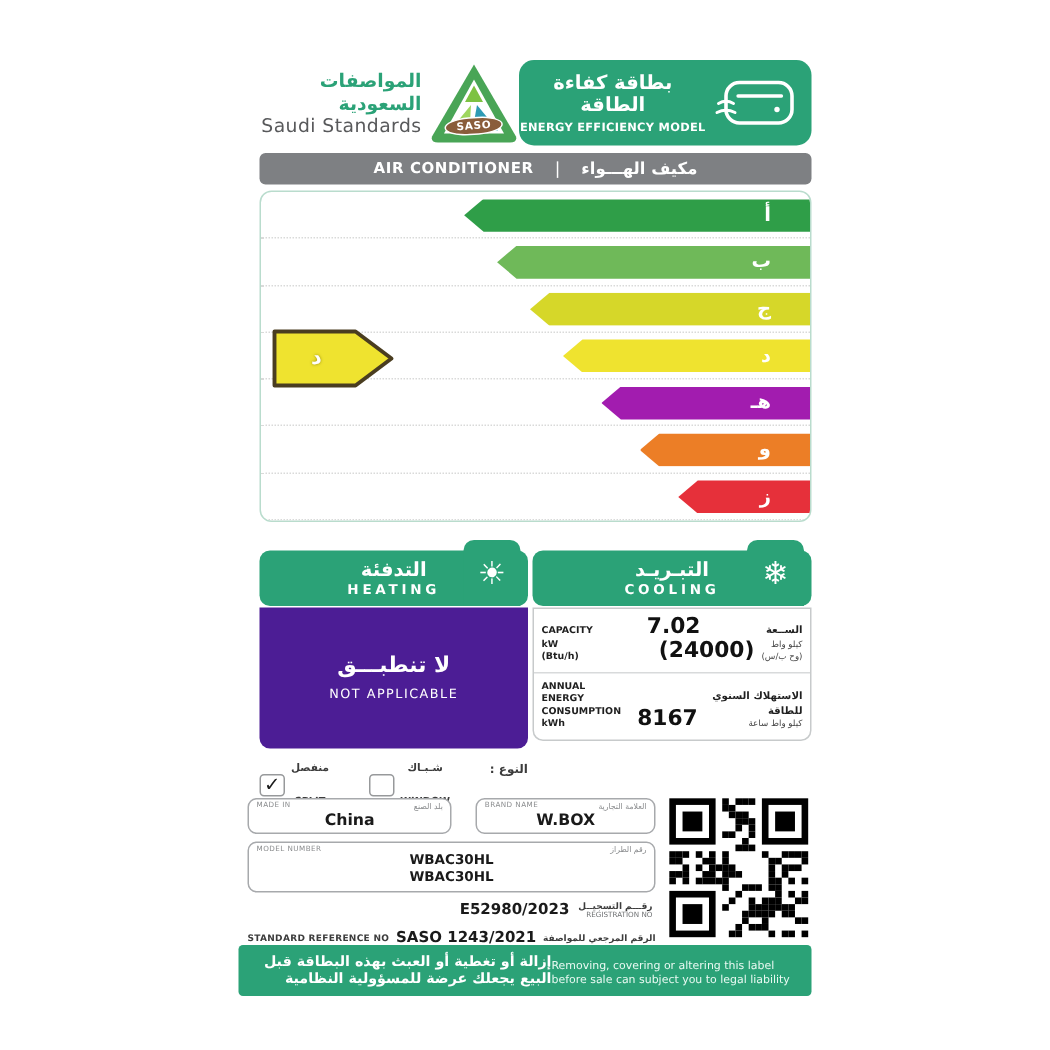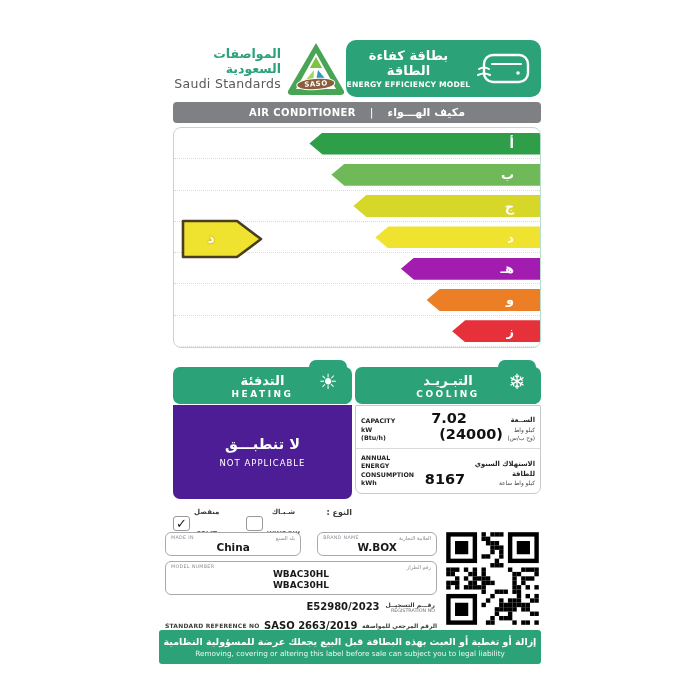--- a/index.html
+++ b/index.html
@@ -87,21 +87,21 @@
   .reg-ar { font-size:6px; font-weight:bold; color:#3c3c3c; }
   .reg-en { font-size:4.8px; color:#6f7173; }
   .std-row { display:flex; justify-content:space-between; align-items:center; margin-top:7px; }
   .std-en { font-size:6px; font-weight:bold; color:#3c3c3c; letter-spacing:.2px; }
   .std-val { font-size:10px; font-weight:bold; color:#1a1a1a; }
   .std-ar { font-size:6px; font-weight:bold; color:#3c3c3c; }
 
   .qr-wrap { position:absolute; right:2px; top:490px; width:97px; height:97px; }
 
   
-  .footer { position:absolute; left:2px; right:2px; top:590px; height:34px; background:var(--green); border-radius:3px; color:#fff; display:flex; flex-direction:column; align-items:center; justify-content:center; }
+  .footer { position:absolute; left:2px; right:2px; top:590px; height:34px; background:var(--green); border-radius:3px; color:#fff; display:flex; flex-direction:row; align-items:center; justify-content:center; }
   .footer-ar { font-size:9.5px; font-weight:bold; }
   .footer-en { font-size:7.3px; margin-top:2px; color:#eafaf3; }
 
   :root { --green:#2ba277; }
 </style>
 </head>
 <body>
 
 <div class="label">
 
@@ -282,21 +282,21 @@
     </div>
     <div class="reg-row">
       <span class="reg-value">E52980/2023</span>
       <span class="reg-labels">
         <div class="reg-ar ar">رقـــم التسجيــل</div>
         <div class="reg-en">REGISTRATION NO</div>
       </span>
     </div>
     <div class="std-row">
       <span class="std-en">STANDARD REFERENCE NO</span>
-      <span class="std-val">SASO 2663/2019</span>
+      <span class="std-val">SASO 1243/2021</span>
       <span class="std-ar ar">الرقم المرجعي للمواصفة</span>
     </div>
   </div>
 
   <div class="qr-wrap">
     <svg id="qr" width="97" height="97" viewBox="0 0 97 97">
         <rect x="0" y="0" width="97" height="97" fill="#ffffff"></rect>
         <rect x="37.47727272727273" y="2.2045454545454546" width="4.409090909090909" height="4.409090909090909" fill="#000"></rect>
         <rect x="46.29545454545455" y="2.2045454545454546" width="4.409090909090909" height="4.409090909090909" fill="#000"></rect>
         <rect x="50.70454545454545" y="2.2045454545454546" width="4.409090909090909" height="4.409090909090909" fill="#000"></rect>

